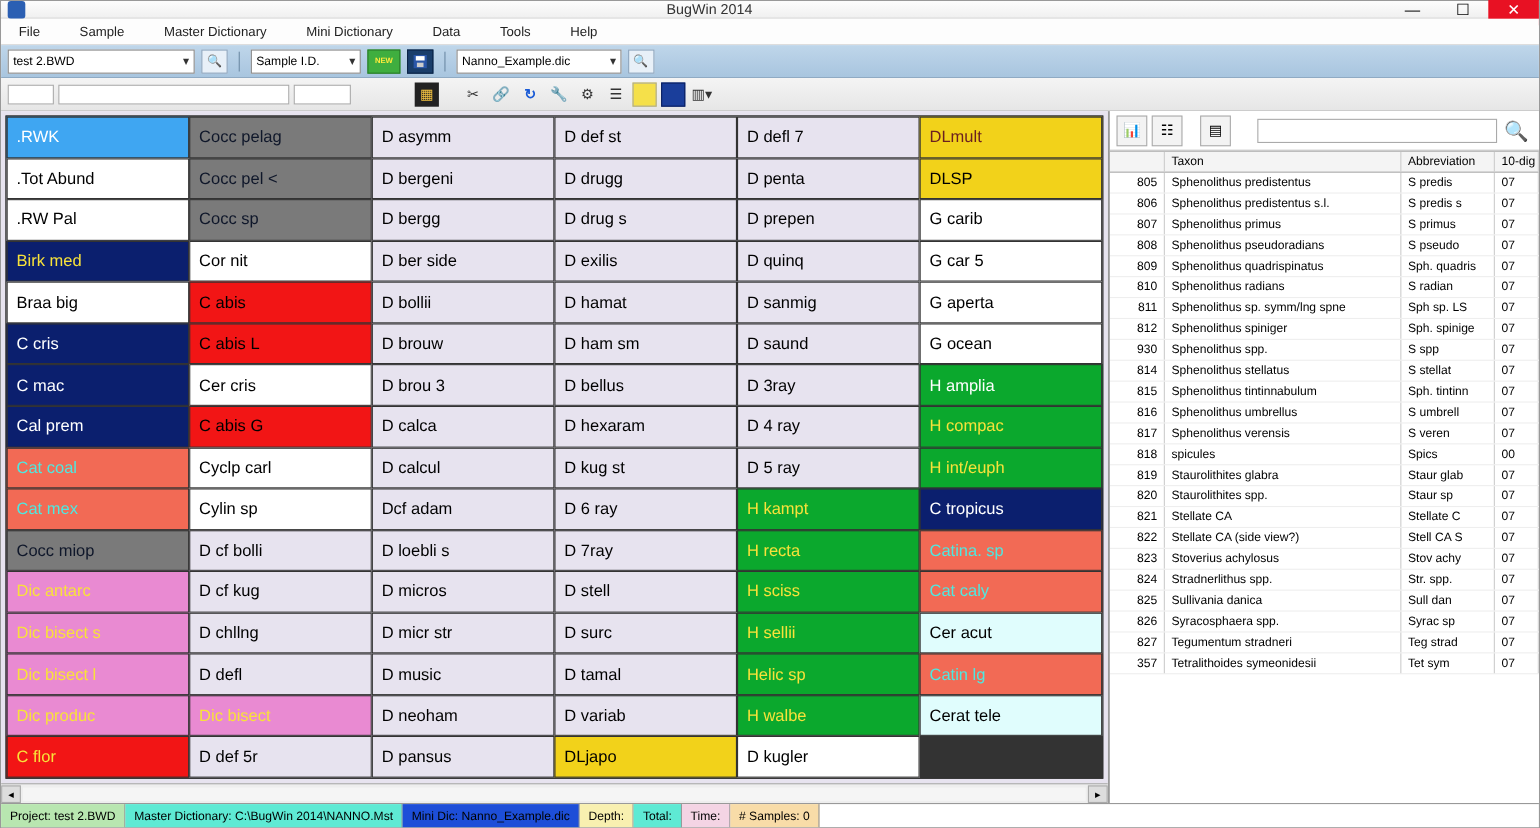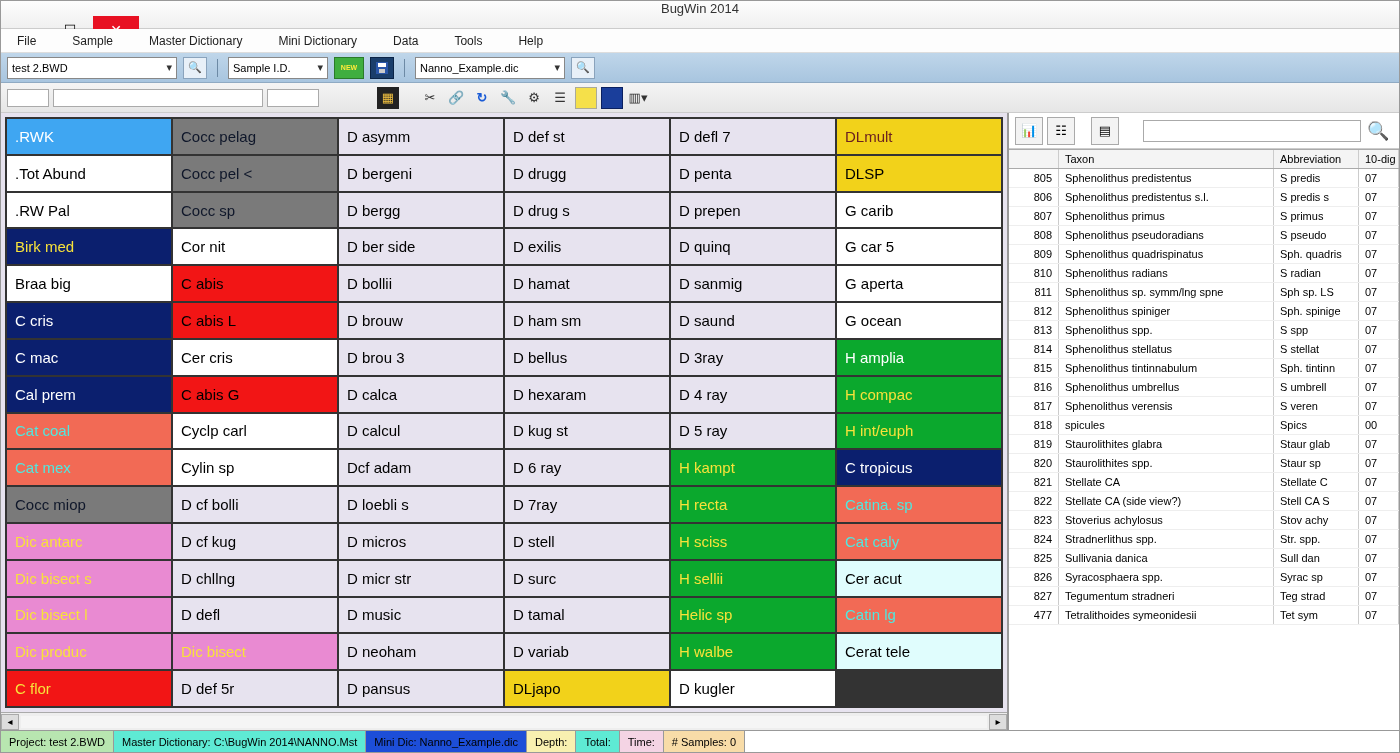--- a/index.html
+++ b/index.html
@@ -1,21 +1,21 @@
 <!DOCTYPE html>
 <html><head>
 <meta charset="utf-8">
 <style>
 * { box-sizing: border-box; font-family: 'Segoe UI', Tahoma, sans-serif; }
 body { margin: 0; background: #fff; font-size: 12px; overflow: hidden; }
 
 .window { width: 1400px; height: 753px; display: flex; flex-direction: column; border: 1px solid #999; }
 
 
-.titlebar { height: 28px; background: linear-gradient(#fdfdfd,#f0f0f0); display: flex; border-bottom: 1px solid #ccc; flex-direction: column; }
+.titlebar { height: 16px; background: linear-gradient(#fdfdfd,#f0f0f0); display: flex; align-items: center; border-bottom: 1px solid #ccc; }
 .titlebar .app-icon { width: 16px; height: 16px; margin: 0 6px; background:#2b5fb3; border-radius:3px; display:inline-block; }
 .titlebar .title-text { flex:1; text-align:center; color:#333; font-size:13px; }
 .titlebar .win-controls { display:flex; }
 .titlebar .win-btn { width:46px; height:28px; display:flex; align-items:center; justify-content:center; font-size:14px; }
 .titlebar .win-btn.close { background:#e81123; color:#fff; }
 
 
 .menubar { height:24px; display:flex; align-items:center; gap:20px; padding:0 8px; border-bottom:1px solid #ddd; background:#fdfdfd; }
 .menubar .menu-item { padding:3px 8px; font-size:12px; color:#222; }
 
@@ -326,21 +326,21 @@
               <div class="col-abbr">Sph sp. LS</div>
               <div class="col-dig">07</div>
             </div>
             <div class="taxon-row">
               <div class="col-num">812</div>
               <div class="col-taxon">Sphenolithus spiniger</div>
               <div class="col-abbr">Sph. spinige</div>
               <div class="col-dig">07</div>
             </div>
             <div class="taxon-row">
-              <div class="col-num">813</div>
+              <div class="col-num">930</div>
               <div class="col-taxon">Sphenolithus spp.</div>
               <div class="col-abbr">S spp</div>
               <div class="col-dig">07</div>
             </div>
             <div class="taxon-row">
               <div class="col-num">814</div>
               <div class="col-taxon">Sphenolithus stellatus</div>
               <div class="col-abbr">S stellat</div>
               <div class="col-dig">07</div>
             </div>
@@ -416,21 +416,21 @@
               <div class="col-abbr">Syrac sp</div>
               <div class="col-dig">07</div>
             </div>
             <div class="taxon-row">
               <div class="col-num">827</div>
               <div class="col-taxon">Tegumentum stradneri</div>
               <div class="col-abbr">Teg strad</div>
               <div class="col-dig">07</div>
             </div>
             <div class="taxon-row">
-              <div class="col-num">477</div>
+              <div class="col-num">357</div>
               <div class="col-taxon">Tetralithoides symeonidesii</div>
               <div class="col-abbr">Tet sym</div>
               <div class="col-dig">07</div>
             </div>
           </div>
       </div>
     </div>
   </div>
 
   <div class="statusbar">

